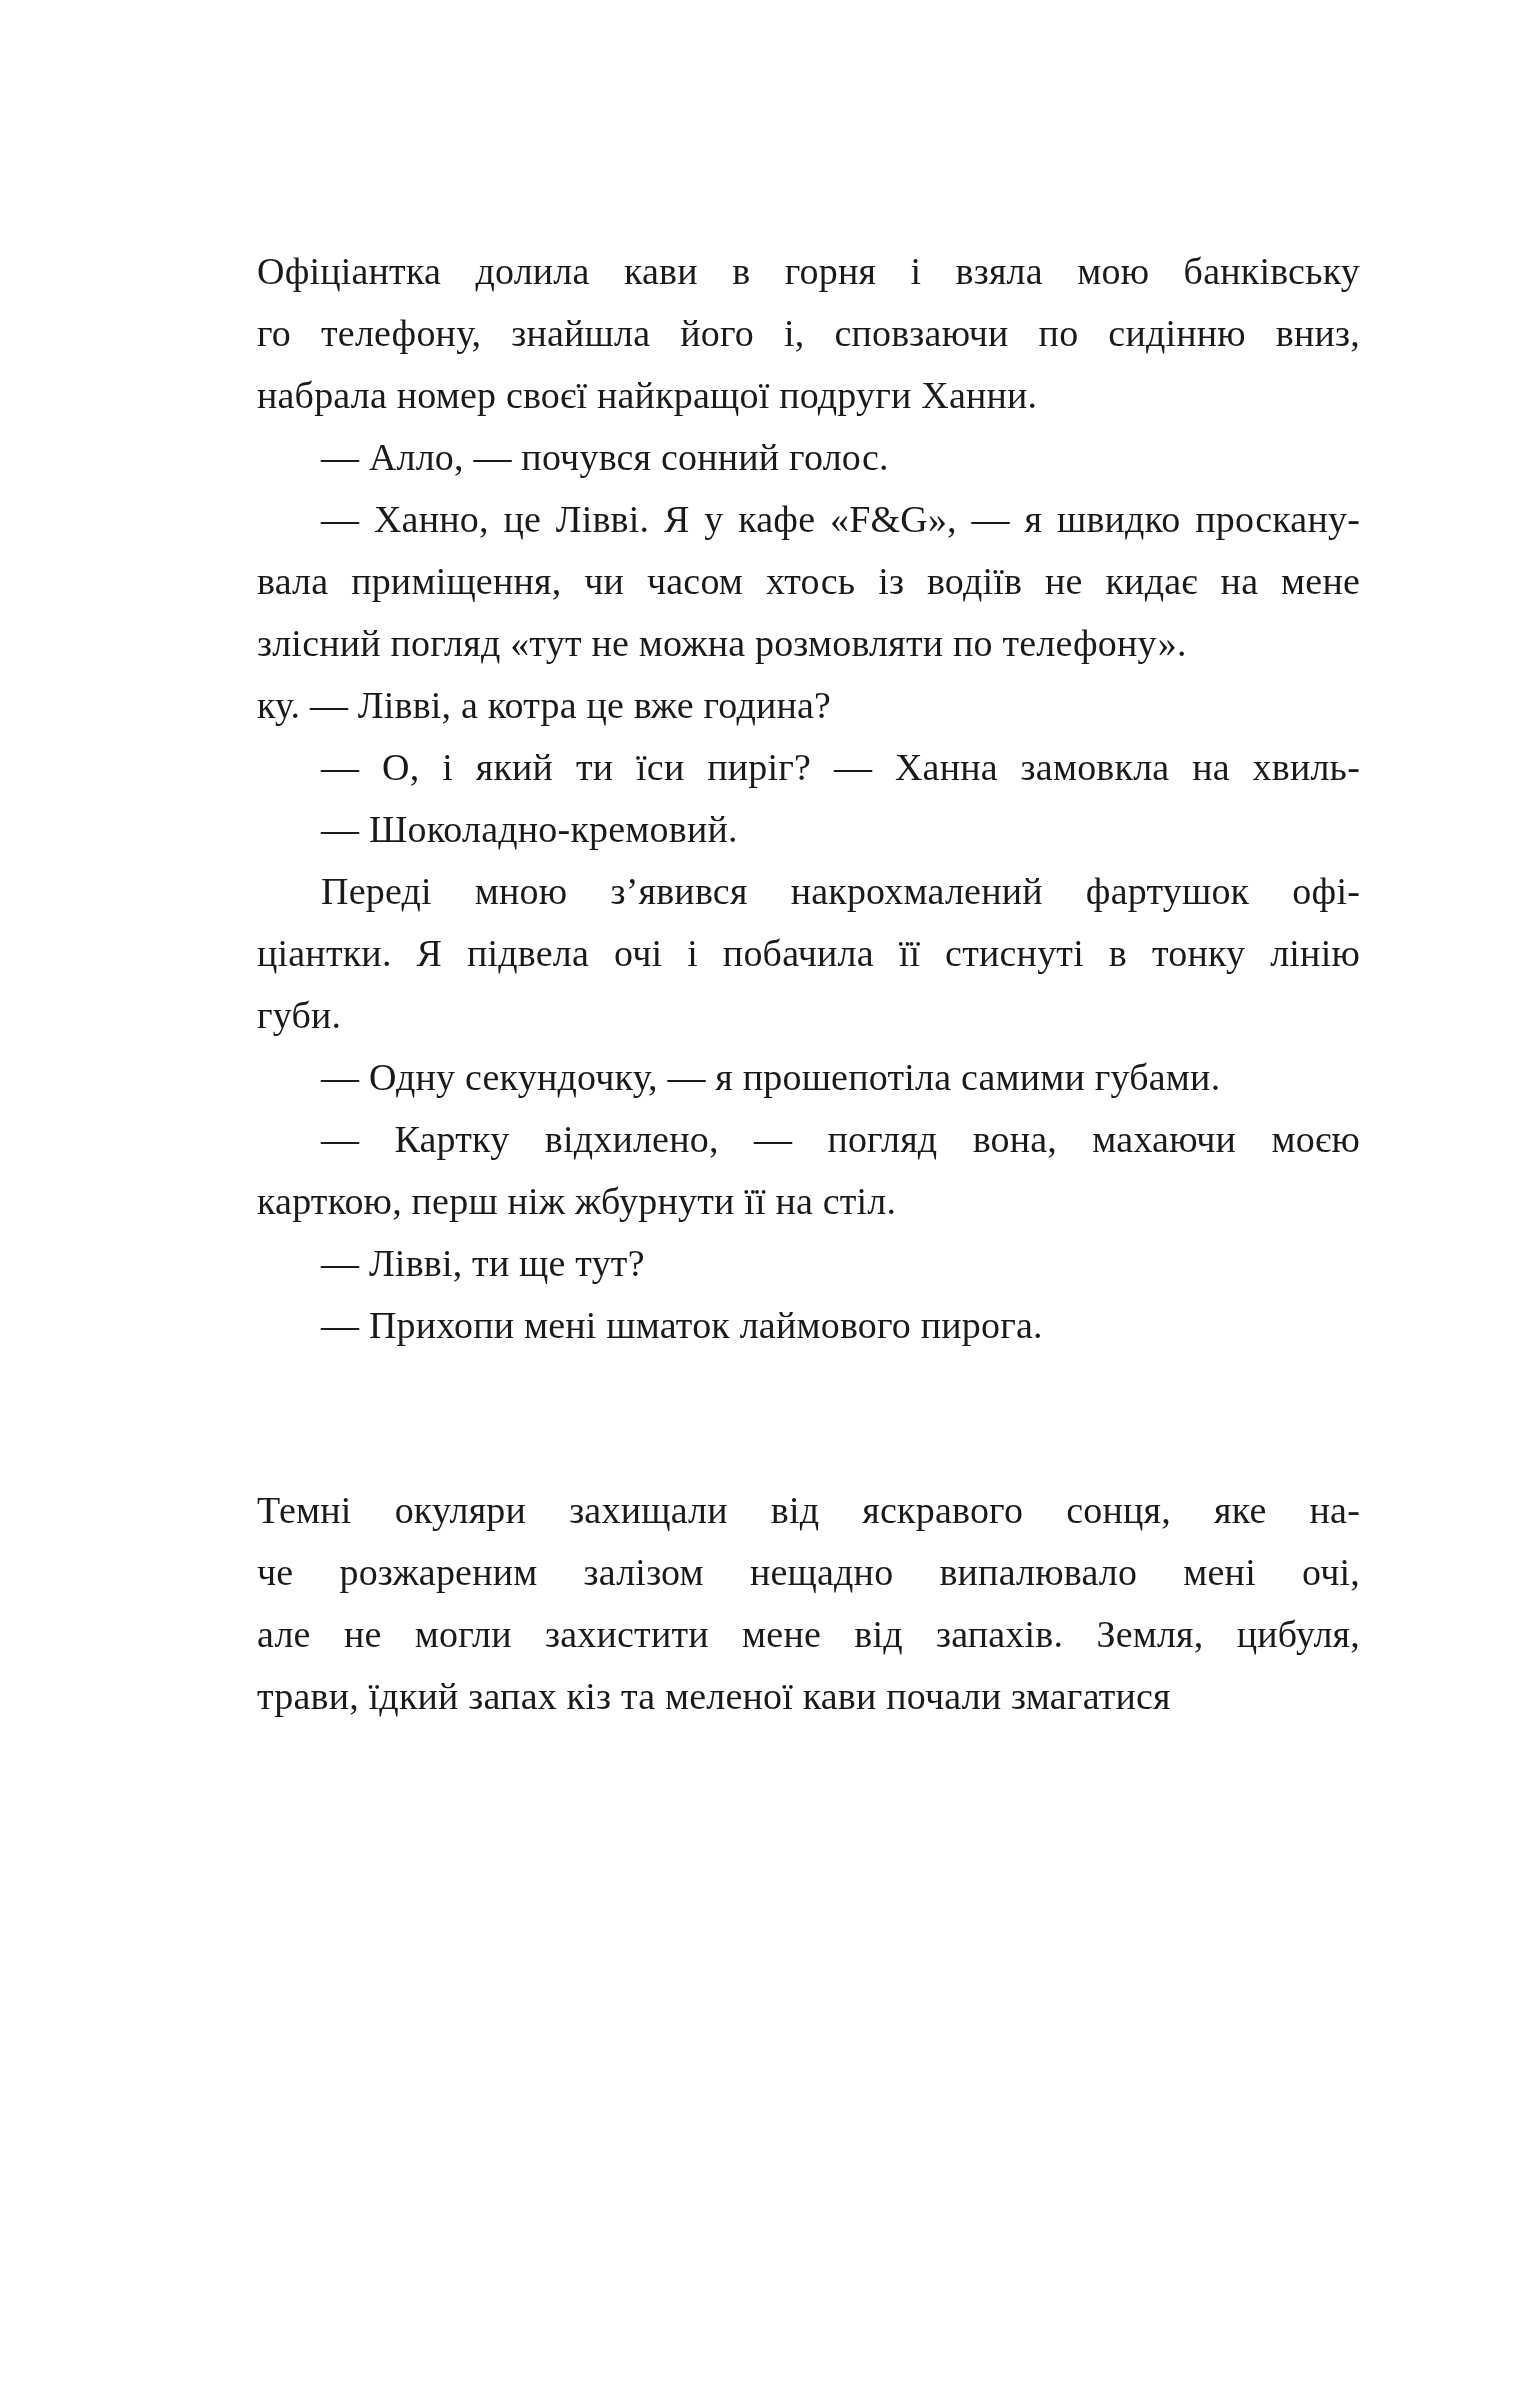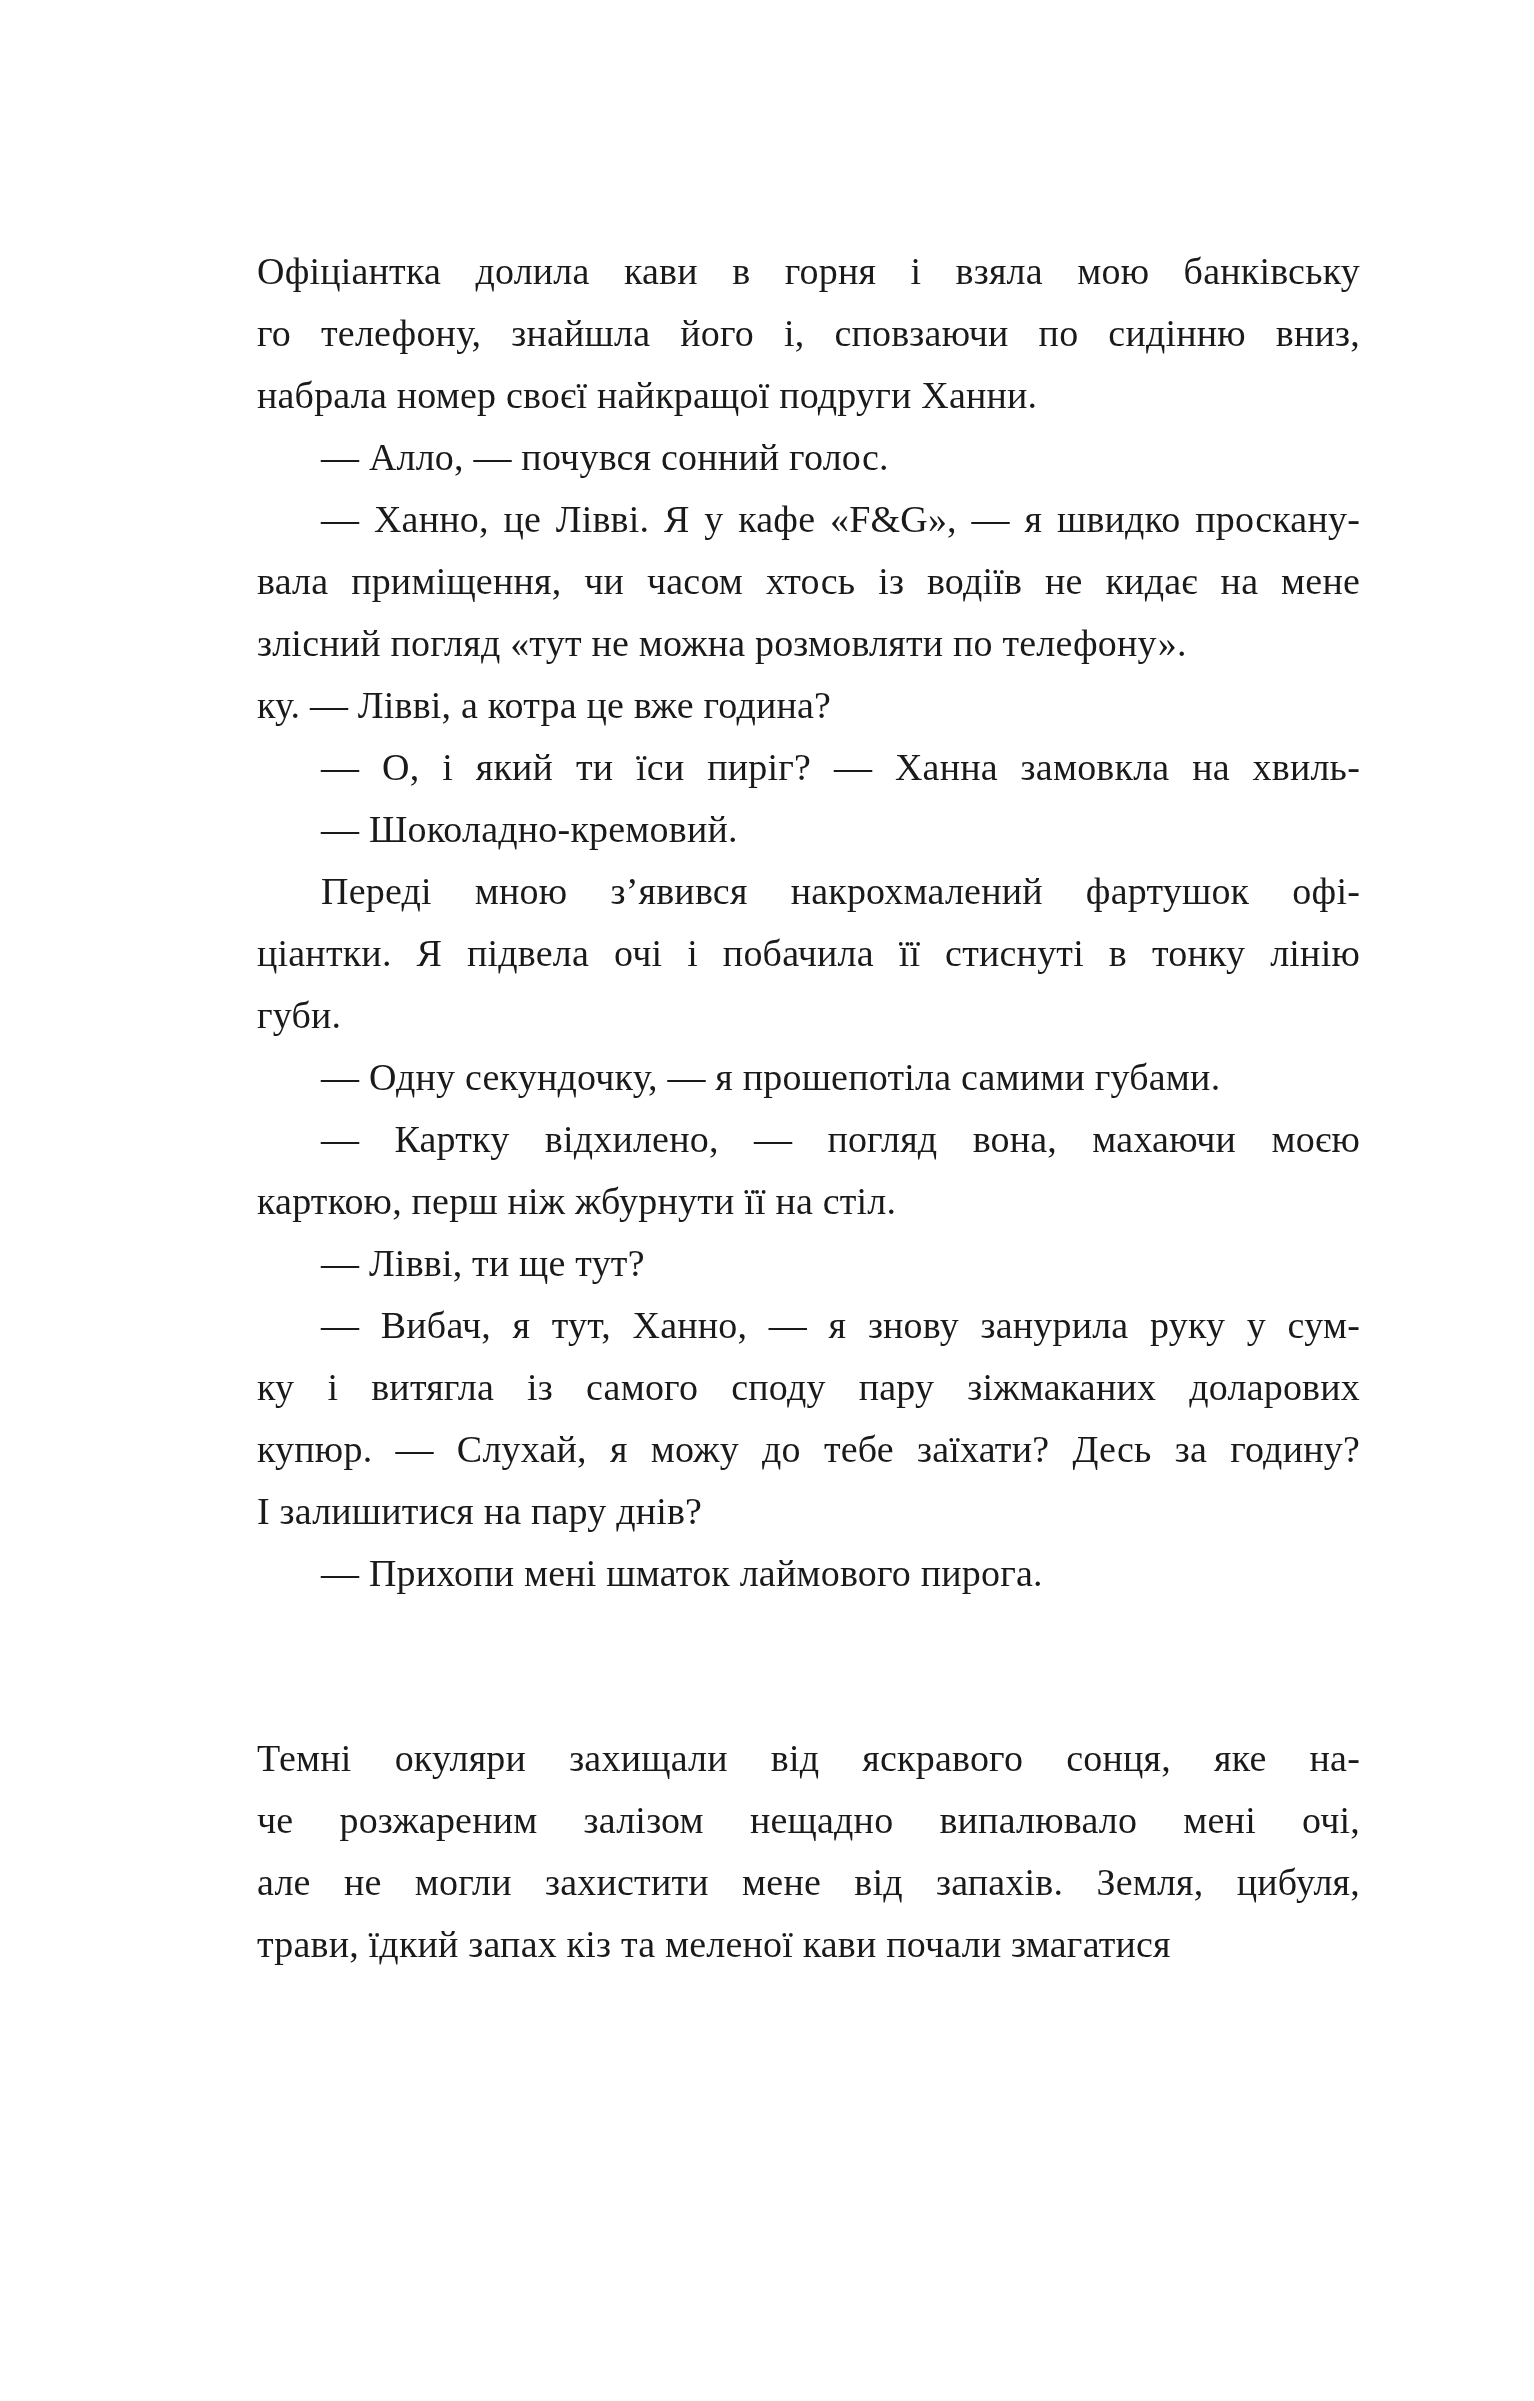--- a/index.html
+++ b/index.html
@@ -91,26 +91,20 @@
         <div class="line last indent">— Одну секундочку, — я прошепотіла самими губами.</div>
       </div>
       <div class="paragraph">
         <div class="line indent">— Картку відхилено, — погляд вона, махаючи моєю</div>
         <div class="line last">карткою, перш ніж жбурнути її на стіл.</div>
       </div>
       <div class="paragraph">
         <div class="line last indent">— Лівві, ти ще тут?</div>
       </div>
       <div class="paragraph">
-        <div class="line indent">— Вибач, я тут, Ханно, — я знову занурила руку у сум-</div>
-        <div class="line">ку і витягла із самого споду пару зіжмаканих доларових</div>
-        <div class="line">купюр. — Слухай, я можу до тебе заїхати? Десь за годину?</div>
-        <div class="line last">І залишитися на пару днів?</div>
-      </div>
-      <div class="paragraph">
         <div class="line last indent">— Прихопи мені шматок лаймового пирога.</div>
       </div>
       <div class="paragraph section-break">
         <div class="line">Темні окуляри захищали від яскравого сонця, яке на-</div>
         <div class="line">че розжареним залізом нещадно випалювало мені очі,</div>
         <div class="line">але не могли захистити мене від запахів. Земля, цибуля,</div>
         <div class="line last">трави, їдкий запах кіз та меленої кави почали змагатися</div>
       </div>
     </div>
   <div class="page-number">12</div>

